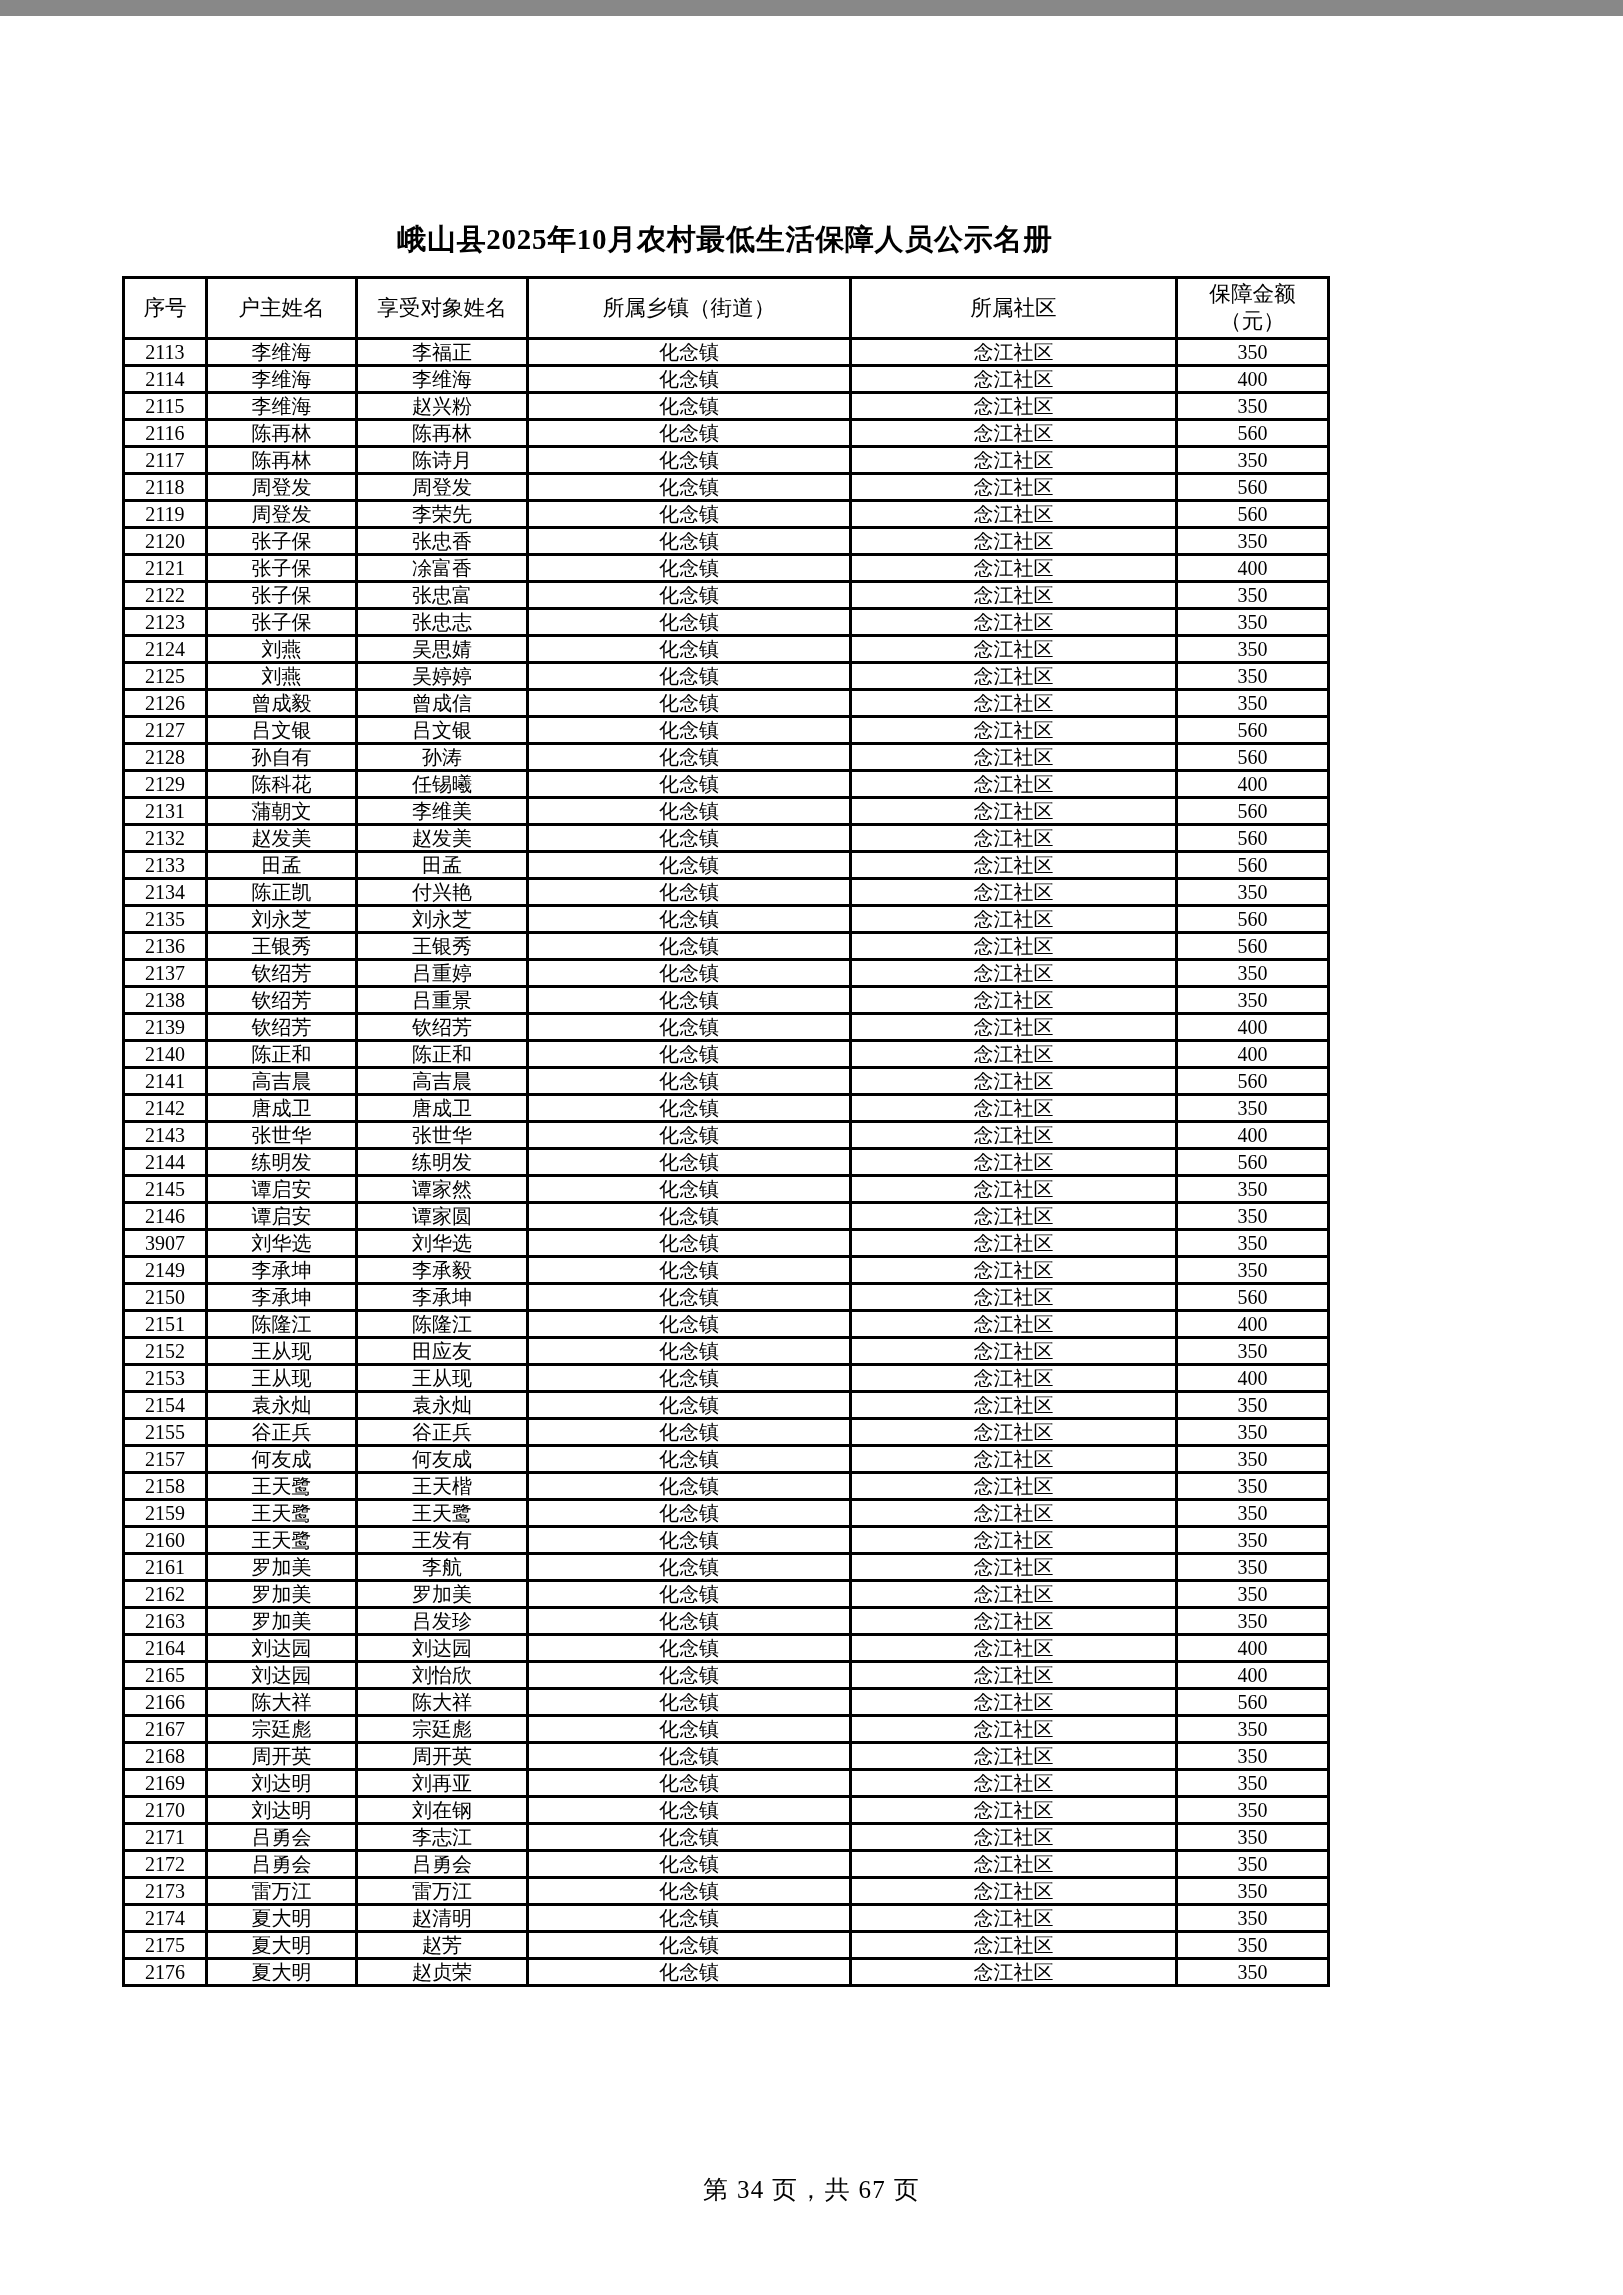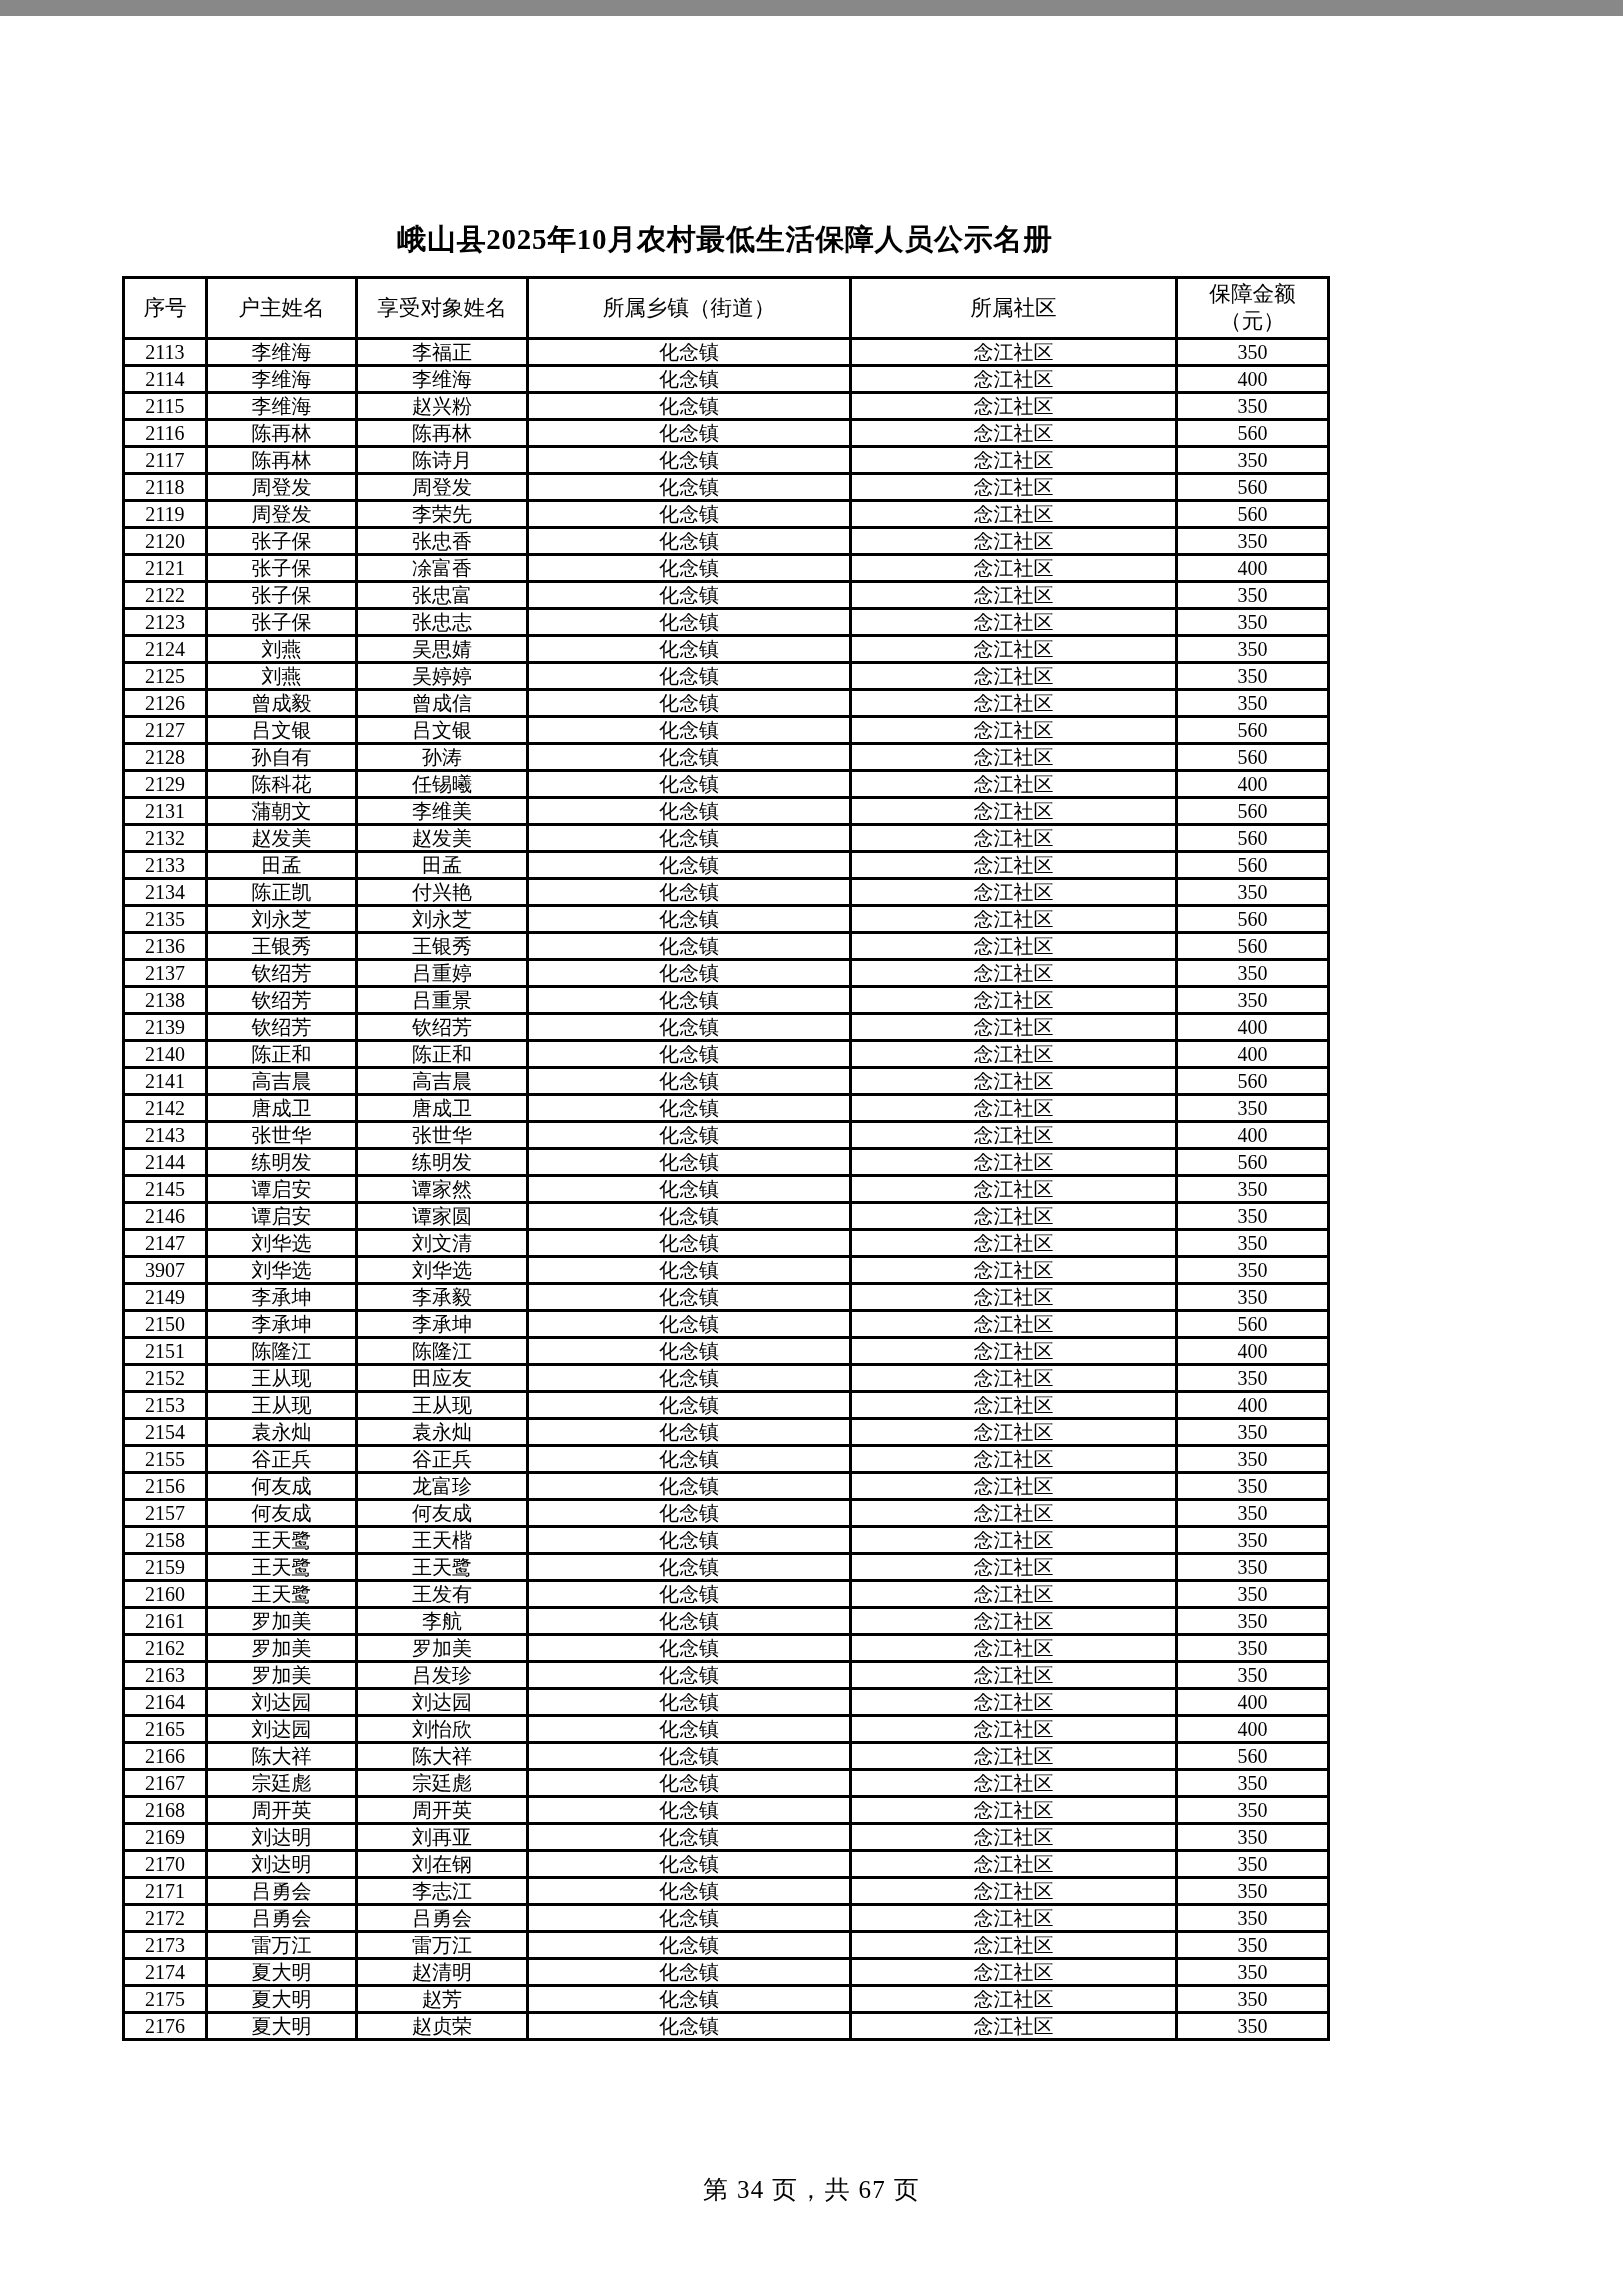--- a/index.html
+++ b/index.html
@@ -349,28 +349,20 @@
         </tr>
         <tr>
           <td>2146</td>
           <td>谭启安</td>
           <td>谭家圆</td>
           <td>化念镇</td>
           <td>念江社区</td>
           <td>350</td>
         </tr>
         <tr>
-          <td>2147</td>
-          <td>刘华选</td>
-          <td>刘文清</td>
-          <td>化念镇</td>
-          <td>念江社区</td>
-          <td>350</td>
-        </tr>
-        <tr>
           <td>3907</td>
           <td>刘华选</td>
           <td>刘华选</td>
           <td>化念镇</td>
           <td>念江社区</td>
           <td>350</td>
         </tr>
         <tr>
           <td>2149</td>
           <td>李承坤</td>
@@ -421,28 +413,20 @@
         </tr>
         <tr>
           <td>2155</td>
           <td>谷正兵</td>
           <td>谷正兵</td>
           <td>化念镇</td>
           <td>念江社区</td>
           <td>350</td>
         </tr>
         <tr>
-          <td>2156</td>
-          <td>何友成</td>
-          <td>龙富珍</td>
-          <td>化念镇</td>
-          <td>念江社区</td>
-          <td>350</td>
-        </tr>
-        <tr>
           <td>2157</td>
           <td>何友成</td>
           <td>何友成</td>
           <td>化念镇</td>
           <td>念江社区</td>
           <td>350</td>
         </tr>
         <tr>
           <td>2158</td>
           <td>王天鹭</td>

